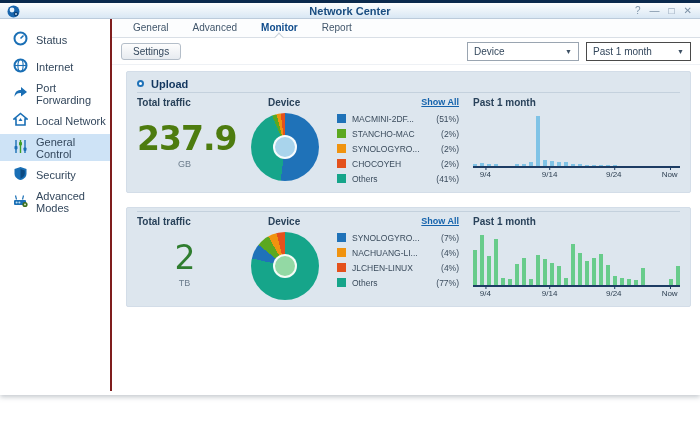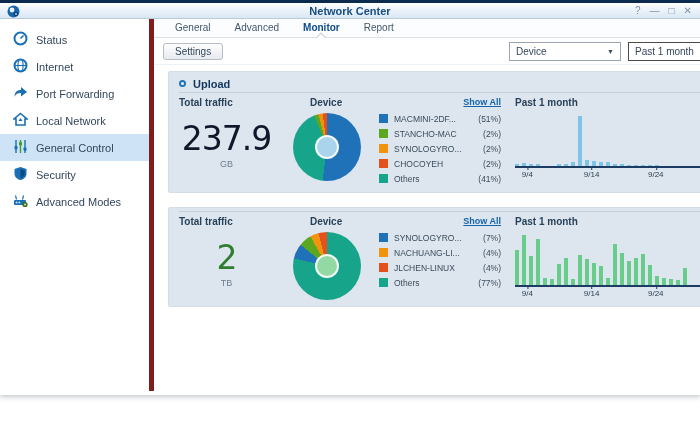--- a/index.html
+++ b/index.html
@@ -9,21 +9,21 @@
   
   .titlebar { height:19px; background:linear-gradient(#fdfefe,#d9e7f4); border-top:3px solid #0b2a4d; border-bottom:1px solid #bccbdb; position:relative; display:flex; align-items:center; }
   .app-icon { position:absolute; left:7px; top:1px; }
   .win-title { flex:1; text-align:center; font-size:11px; font-weight:bold; color:#1a4d80; }
   .win-controls { position:absolute; right:8px; top:0; height:16px; display:flex; gap:9px; align-items:center; }
   .win-controls span { font-size:10px; color:#7d92a7; cursor:pointer; line-height:16px; }
 
   .mainrow { display:flex; height:372px; }
 
   
-  .sidebar { width:154px; border-right:5px solid #7f1d1d; padding-top:7px; background:#fff; flex:none; }
+  .sidebar { width:112px; border-right:2px solid #7f1d1d; padding-top:7px; background:#fff; flex:none; }
   .side-item { height:27px; display:flex; align-items:center; gap:8px; padding-left:13px; font-size:11px; color:#33475c; cursor:pointer; }
   .side-item.selected { background:#cee3f6; }
   .side-item svg { flex:none; }
 
   
   .content { flex:1; display:flex; flex-direction:column; background:#fff; }
   .tabbar { height:19px; border-bottom:1px solid #d9dfe6; display:flex; padding-left:9px; background:#fcfdfe; position:relative; }
   .tab { font-size:10px; padding:3px 12px 0 12px; color:#41566b; cursor:pointer; position:relative; }
   .tab.active { font-weight:bold; color:#0f4c8c; }
   .tab.active .notch { position:absolute; left:50%; bottom:-4px; width:7px; height:7px; background:#fff; border-left:1px solid #c6cfd8; border-top:1px solid #c6cfd8; transform:translateX(-50%) rotate(45deg); }
@@ -43,21 +43,21 @@
   .ring.blue { border:2px solid #1f72b8; }
   .ring.green { border:2px solid #3d9f27; }
   .panel-sep { border-bottom:1px solid #c4d1dd; margin-bottom:4px; }
   .panel-body { display:flex;justify-content:space-between; }
   .col-label { font-size:10px; font-weight:bold; color:#29425a; height:14px; }
   .col-total { width:95px; flex:none; }
   .col-device { width:105px; flex:none; }
   .col-legend { width:122px; flex:none; margin-right:14px; }
   .col-chart { flex:1; }
   .big-num { text-align:center; font-size:33px; line-height:40px; margin-top:8px; font-family:"DejaVu Sans","Liberation Sans",sans-serif; letter-spacing:-1px; }
-  .big-num.blue { color:#0f172a; }
+  .big-num.blue { color:#4d7c0f;font-weight:bold; }
   .big-num.green { color:#2f7d2f; }
   .big-unit { text-align:center; font-size:9px; color:#6b7c8c; }
   .donut { width:68px; height:68px; border-radius:50%; margin:2px auto 0 auto; position:relative; }
   .hole { position:absolute; left:50%; top:50%; width:24px; height:24px; border-radius:50%; transform:translate(-50%,-50%); border:2px solid rgba(255,255,255,.9); }
   .show-all { text-align:right; font-size:9px; font-weight:bold; color:#1563ac; text-decoration:underline; height:14px; cursor:pointer; }
   .lrow { display:flex; align-items:center; gap:6px; height:15px; }
   .lsq { width:9px; height:9px; flex:none; }
   .lname { flex:1; font-size:8.5px; color:#3a4b5c; white-space:nowrap; overflow:hidden; }
   .lpct { font-size:8.5px; color:#3a4b5c; }
   .plot { height:52px; margin-top:5px; display:flex; align-items:flex-end; gap:3px; border-bottom:2px solid #1d3c63; overflow:hidden; }

